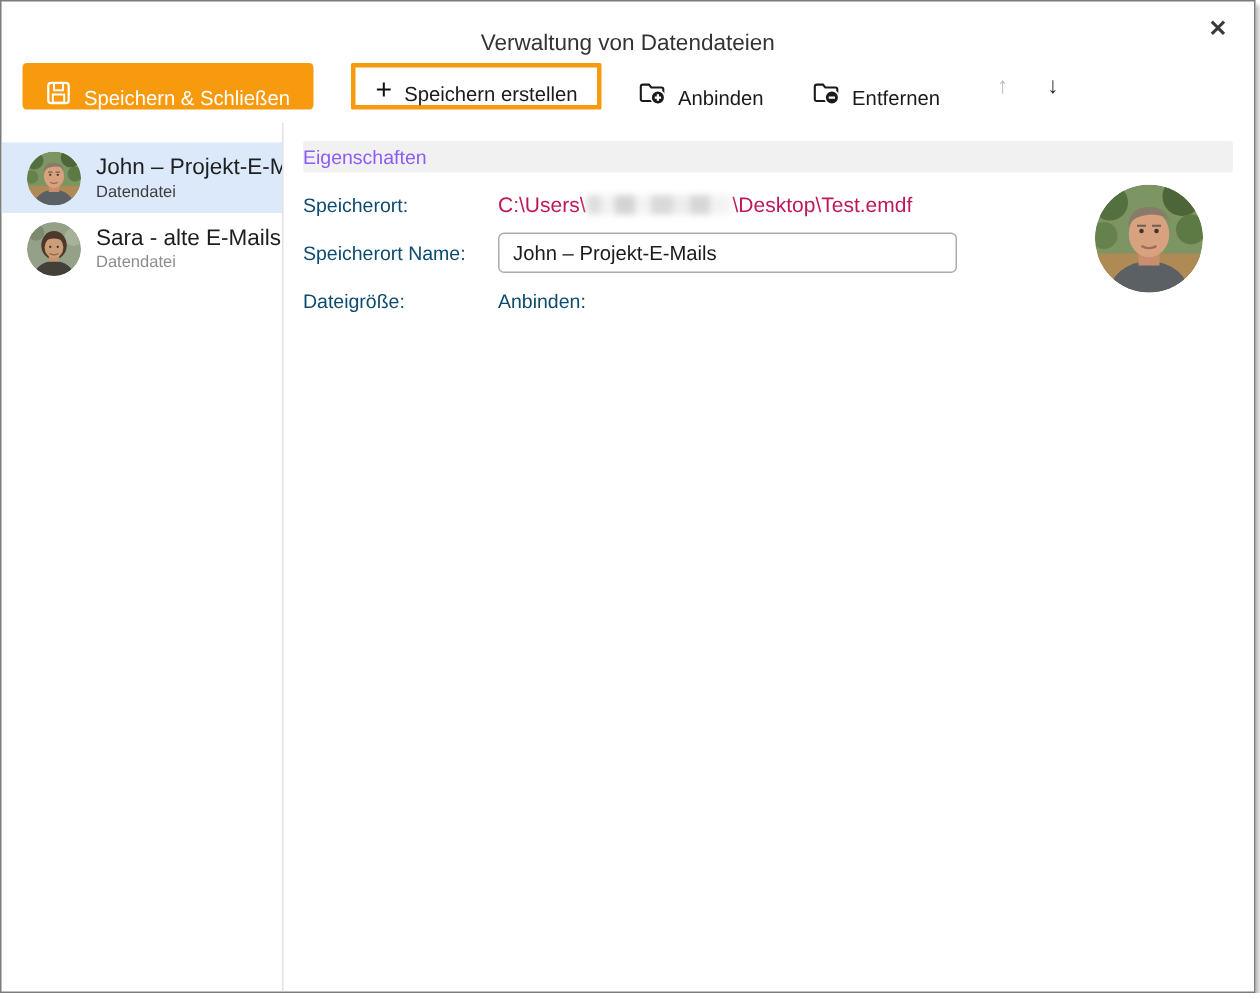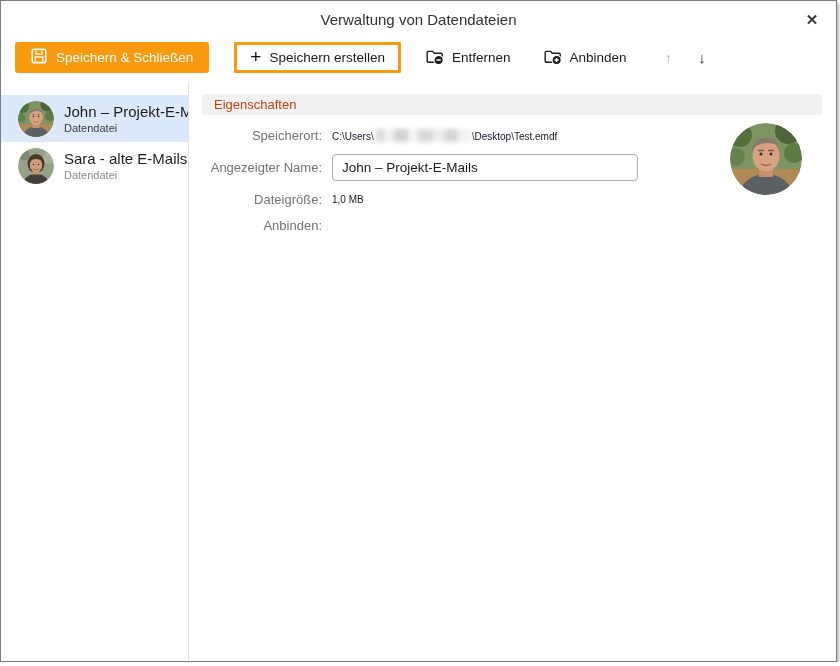--- a/index.html
+++ b/index.html
@@ -7,31 +7,31 @@
   body { font-family:"Liberation Sans", sans-serif; }
 
   .window {
     position:relative; width:837px; height:662px; margin:0;
     background:#fff; border:1px solid #7c7c7c;
     box-shadow:2px 3px 3px rgba(0,0,0,.28);
     overflow:hidden;
   }
 
   
-  .titlebar { position:relative; height:36px; display:flex; align-items:center; justify-content:center; }
+  .titlebar { position:relative; height:36px; display:flex; align-items:flex-end; justify-content:center; }
   .titlebar .title { font-size:15px; color:#333; }
   .close-btn {
     position:absolute; right:13px; top:8px; width:22px; height:22px;
     border:none; background:none; cursor:pointer;
     font-size:15px; font-weight:bold; color:#3a3a3a; line-height:22px; text-align:center;
   }
 
   
   .toolbar { display:flex; align-items:center; padding:5px 14px 9px 14px; }
-  .btn { display:flex; align-items:center; cursor:pointer; font-family:inherit; }
+  .btn { display:flex; align-items:flex-end; cursor:pointer; font-family:inherit; }
   .btn-primary {
     height:31px; padding:0 16px; gap:9px;
     background:var(--accent); border:none; border-radius:3px;
     color:#fff; font-size:13.5px;
   }
   .btn-outlined {
     height:31px; margin-left:25px; padding:0 13px; gap:8px;
     background:#fff; border:3px solid var(--accent); border-radius:1px;
     color:#1a1a1a; font-size:13.5px;
   }
@@ -55,25 +55,25 @@
   .list-item .texts { display:flex; flex-direction:column; gap:2px; }
   .list-item .item-title { font-size:15px; color:#1e1e1e; white-space:nowrap; }
   .list-item .item-sub { font-size:11px; color:#8c8c8c; }
   .list-item.selected .item-sub { color:#3d3d3d; }
   .avatar-sm { width:36px; height:36px; border-radius:50%; overflow:hidden; flex:0 0 36px; }
   .avatar-sm svg, .avatar-lg svg { display:block; width:100%; height:100%; }
 
   
   .section-header {
     height:21px; line-height:21px; background:#f1f1f1; border-radius:2px;
-    padding-left:12px; font-size:13px; color:#c2410c;
+    font-size:13px; color:#8b5cf6;
   }
   .form { margin-top:13px; display:grid; grid-template-columns:120px auto; column-gap:10px; row-gap:11px; align-items:center; width:620px; }
-  .form-label { text-align:right; font-size:13px; color:#737373; white-space:nowrap; }
-  .form-value { font-size:10px; color:#0f172a; white-space:nowrap; }
+  .form-label { text-align:left; font-size:13px; color:#0c4a6e; white-space:nowrap; }
+  .form-value { font-size:14px; color:#be185d; white-space:nowrap; }
   .redacted {
     display:inline-block; width:96px; height:13px; margin:0 1px; vertical-align:-2px;
     border-radius:2px; filter:blur(2px); opacity:.8;
     background:linear-gradient(90deg,#d6d6d6 0 10%,#efefef 10% 20%,#c9c9c9 20% 34%,#f1f1f1 34% 45%,#d0d0d0 45% 60%,#e9e9e9 60% 72%,#cdcdcd 72% 86%,#f0f0f0 86% 100%);
   }
   .text-input {
     width:306px; height:27px; padding:0 9px;
     border:1px solid #a9acb2; border-radius:4px;
     font-family:inherit; font-size:13.5px; color:#1b1b1b; background:#fff; outline:none;
   }
@@ -148,35 +148,35 @@
     <button class="btn btn-outlined">
       <span class="plus-glyph">+</span>
       <span>Speichern erstellen</span>
     </button>
 
     <button class="btn btn-flat">
       <span>
         <svg width="18" height="17" viewBox="0 0 18 17">
           <path d="M1.2 4.6 c0-.7.5-1.2 1.2-1.2 h4.2 l1.6 1.9 h6.8 c.7 0 1.2.5 1.2 1.2 v6.6 c0 .7-.5 1.2-1.2 1.2 H2.4 c-.7 0-1.2-.5-1.2-1.2 z" fill="none" stroke="#1a1a1a" stroke-width="1.4"></path>
           <circle cx="12.6" cy="12" r="4.6" fill="#1a1a1a" stroke="#fff" stroke-width="1.2"></circle>
-          <path d="M10.5 12 h4.2" stroke="#fff" stroke-width="1.5"></path>
+          <path d="M12.6 9.9 v4.2 M10.5 12 h4.2" stroke="#fff" stroke-width="1.5"></path>
         </svg>
       </span>
-      <span>Entfernen</span>
+      <span>Anbinden</span>
     </button>
 
     <button class="btn btn-flat">
       <span>
         <svg width="18" height="17" viewBox="0 0 18 17">
           <path d="M1.2 4.6 c0-.7.5-1.2 1.2-1.2 h4.2 l1.6 1.9 h6.8 c.7 0 1.2.5 1.2 1.2 v6.6 c0 .7-.5 1.2-1.2 1.2 H2.4 c-.7 0-1.2-.5-1.2-1.2 z" fill="none" stroke="#1a1a1a" stroke-width="1.4"></path>
           <circle cx="12.6" cy="12" r="4.6" fill="#1a1a1a" stroke="#fff" stroke-width="1.2"></circle>
-          <path d="M12.6 9.9 v4.2 M10.5 12 h4.2" stroke="#fff" stroke-width="1.5"></path>
+          <path d="M10.5 12 h4.2" stroke="#fff" stroke-width="1.5"></path>
         </svg>
       </span>
-      <span>Anbinden</span>
+      <span>Entfernen</span>
     </button>
 
     <button class="arrow-btn arrow-up">↑</button>
     <button class="arrow-btn arrow-down">↓</button>
   </div>
 
   <div class="body">
 
     <div class="left-pane">
       <div class="list-item selected">
@@ -203,25 +203,24 @@
       </div>
     </div>
 
     <div class="right-pane">
       <div class="section-header">Eigenschaften</div>
 
       <div class="form">
         <span class="form-label">Speicherort:</span>
         <span class="form-value"><span>C:\Users\</span><span class="redacted"></span><span>\Desktop\Test.emdf</span></span>
 
-        <span class="form-label">Angezeigter Name:</span>
+        <span class="form-label">Speicherort Name:</span>
         <span><input class="text-input" type="text" value="John – Projekt-E-Mails" style=""></span>
 
         <span class="form-label">Dateigröße:</span>
-        <span class="form-value">1,0 MB</span>
 
         <span class="form-label">Anbinden:</span>
       </div>
 
       <div class="avatar-lg">
         <svg viewBox="0 0 72 72">
             <use href="#john-av"></use>
           </svg>
       </div>
     </div>

